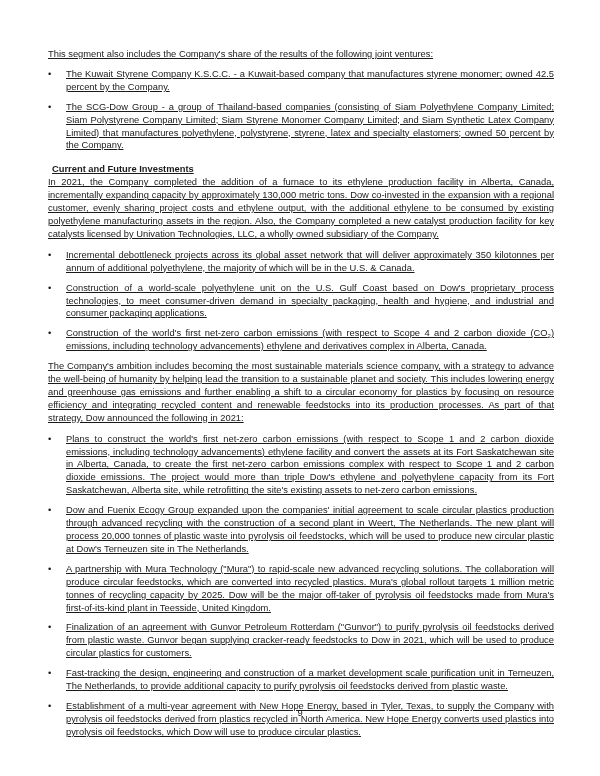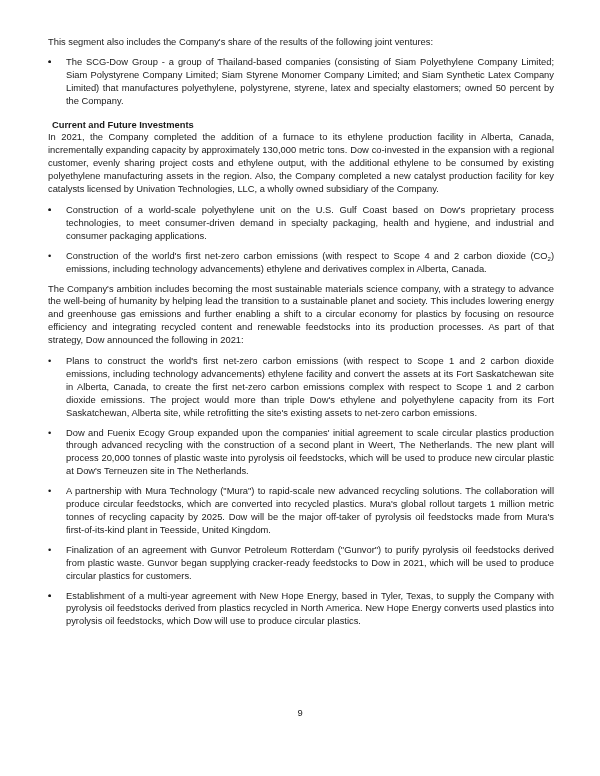--- a/index.html
+++ b/index.html
@@ -1,20 +1,20 @@
 <!DOCTYPE html>
 <html><head>
   <meta charset="utf-8">
   <style>
     html, body { margin: 0; padding: 0; background: #ffffff; }
     body { width: 600px; height: 776px; position: relative; overflow: hidden; }
     .page {
-      position: absolute; left: 48px; top: 36px; width: 506px;
+      position: absolute; left: 48px; top: 48px; width: 506px;
       font-family: "Liberation Sans", sans-serif;
-      font-size: 9.35px; line-height: 12.9px; color: #1a1a1a;
+      font-size: 9.35px; line-height: 12.9px; color: #1a1a1a; text-decoration: underline;
     }
     p { margin: 0; text-align: justify; }
     .intro { margin-bottom: 7px; }
     ul { list-style: none; margin: 0; padding: 0; }
     li { position: relative; padding-left: 18px; margin-bottom: 7px; text-align: justify; }
     li .bullet { position: absolute; left: 0; top: 0; }
     h3 { margin: 11px 0 0 4px; font-size: 9.35px; line-height: 12.9px; font-weight: bold; }
     .para { margin-bottom: 8px; }
     sub { font-size: 6px; line-height: 0; vertical-align: -2px; }
     .pnum {
@@ -22,39 +22,39 @@
       font-family: "Liberation Sans", sans-serif; font-size: 9.35px; color: #1a1a1a;
     }
   </style>
 </head>
 <body>
 
 <div class="page">
   <p class="intro">This segment also includes the Company's share of the results of the following joint ventures:</p>
 
   <ul>
-    <li><span class="bullet">•</span></li>
+    <li><span class="bullet">•</span><span>The Kuwait Styrene Company K.S.C.C. - a Kuwait-based company that manufactures styrene monomer; owned 42.5 percent by the Company.</span></li>
     <li><span class="bullet">•</span><span>The SCG-Dow Group - a group of Thailand-based companies (consisting of Siam Polyethylene Company Limited; Siam Polystyrene Company Limited; Siam Styrene Monomer Company Limited; and Siam Synthetic Latex Company Limited) that manufactures polyethylene, polystyrene, styrene, latex and specialty elastomers; owned 50 percent by the Company.</span></li>
   </ul>
 
   <h3>Current and Future Investments</h3>
   <p class="para">In 2021, the Company completed the addition of a furnace to its ethylene production facility in Alberta, Canada, incrementally expanding capacity by approximately 130,000 metric tons. Dow co-invested in the expansion with a regional customer, evenly sharing project costs and ethylene output, with the additional ethylene to be consumed by existing polyethylene manufacturing assets in the region. Also, the Company completed a new catalyst production facility for key catalysts licensed by Univation Technologies, LLC, a wholly owned subsidiary of the Company.</p>
 
 
   <ul>
-    <li><span class="bullet">•</span></li>
+    <li><span class="bullet">•</span><span>Incremental debottleneck projects across its global asset network that will deliver approximately 350 kilotonnes per annum of additional polyethylene, the majority of which will be in the U.S. &amp; Canada.</span></li>
     <li><span class="bullet">•</span><span>Construction of a world-scale polyethylene unit on the U.S. Gulf Coast based on Dow's proprietary process technologies, to meet consumer-driven demand in specialty packaging, health and hygiene, and industrial and consumer packaging applications.</span></li>
     <li><span class="bullet">•</span><span>Construction of the world's first net-zero carbon emissions (with respect to Scope 4 and 2 carbon dioxide (CO</span><sub>2</sub><span>) emissions, including technology advancements) ethylene and derivatives complex in Alberta, Canada.</span></li>
   </ul>
 
   <p class="para">The Company's ambition includes becoming the most sustainable materials science company, with a strategy to advance the well-being of humanity by helping lead the transition to a sustainable planet and society. This includes lowering energy and greenhouse gas emissions and further enabling a shift to a circular economy for plastics by focusing on resource efficiency and integrating recycled content and renewable feedstocks into its production processes. As part of that strategy, Dow announced the following in 2021:</p>
 
   <ul>
     <li><span class="bullet">•</span><span>Plans to construct the world's first net-zero carbon emissions (with respect to Scope 1 and 2 carbon dioxide emissions, including technology advancements) ethylene facility and convert the assets at its Fort Saskatchewan site in Alberta, Canada, to create the first net-zero carbon emissions complex with respect to Scope 1 and 2 carbon dioxide emissions. The project would more than triple Dow's ethylene and polyethylene capacity from its Fort Saskatchewan, Alberta site, while retrofitting the site's existing assets to net-zero carbon emissions.</span></li>
     <li><span class="bullet">•</span><span>Dow and Fuenix Ecogy Group expanded upon the companies' initial agreement to scale circular plastics production through advanced recycling with the construction of a second plant in Weert, The Netherlands. The new plant will process 20,000 tonnes of plastic waste into pyrolysis oil feedstocks, which will be used to produce new circular plastic at Dow's Terneuzen site in The Netherlands.</span></li>
     <li><span class="bullet">•</span><span>A partnership with Mura Technology ("Mura") to rapid-scale new advanced recycling solutions. The collaboration will produce circular feedstocks, which are converted into recycled plastics. Mura's global rollout targets 1 million metric tonnes of recycling capacity by 2025. Dow will be the major off-taker of pyrolysis oil feedstocks made from Mura's first-of-its-kind plant in Teesside, United Kingdom.</span></li>
     <li><span class="bullet">•</span><span>Finalization of an agreement with Gunvor Petroleum Rotterdam ("Gunvor") to purify pyrolysis oil feedstocks derived from plastic waste. Gunvor began supplying cracker-ready feedstocks to Dow in 2021, which will be used to produce circular plastics for customers.</span></li>
-    <li><span class="bullet">•</span></li>
+    <li><span class="bullet">•</span><span>Fast-tracking the design, engineering and construction of a market development scale purification unit in Terneuzen, The Netherlands, to provide additional capacity to purify pyrolysis oil feedstocks derived from plastic waste.</span></li>
     <li><span class="bullet">•</span><span>Establishment of a multi-year agreement with New Hope Energy, based in Tyler, Texas, to supply the Company with pyrolysis oil feedstocks derived from plastics recycled in North America. New Hope Energy converts used plastics into pyrolysis oil feedstocks, which Dow will use to produce circular plastics.</span></li>
   </ul>
 </div>
 
 <div class="pnum">9</div>
 
 </body></html>

